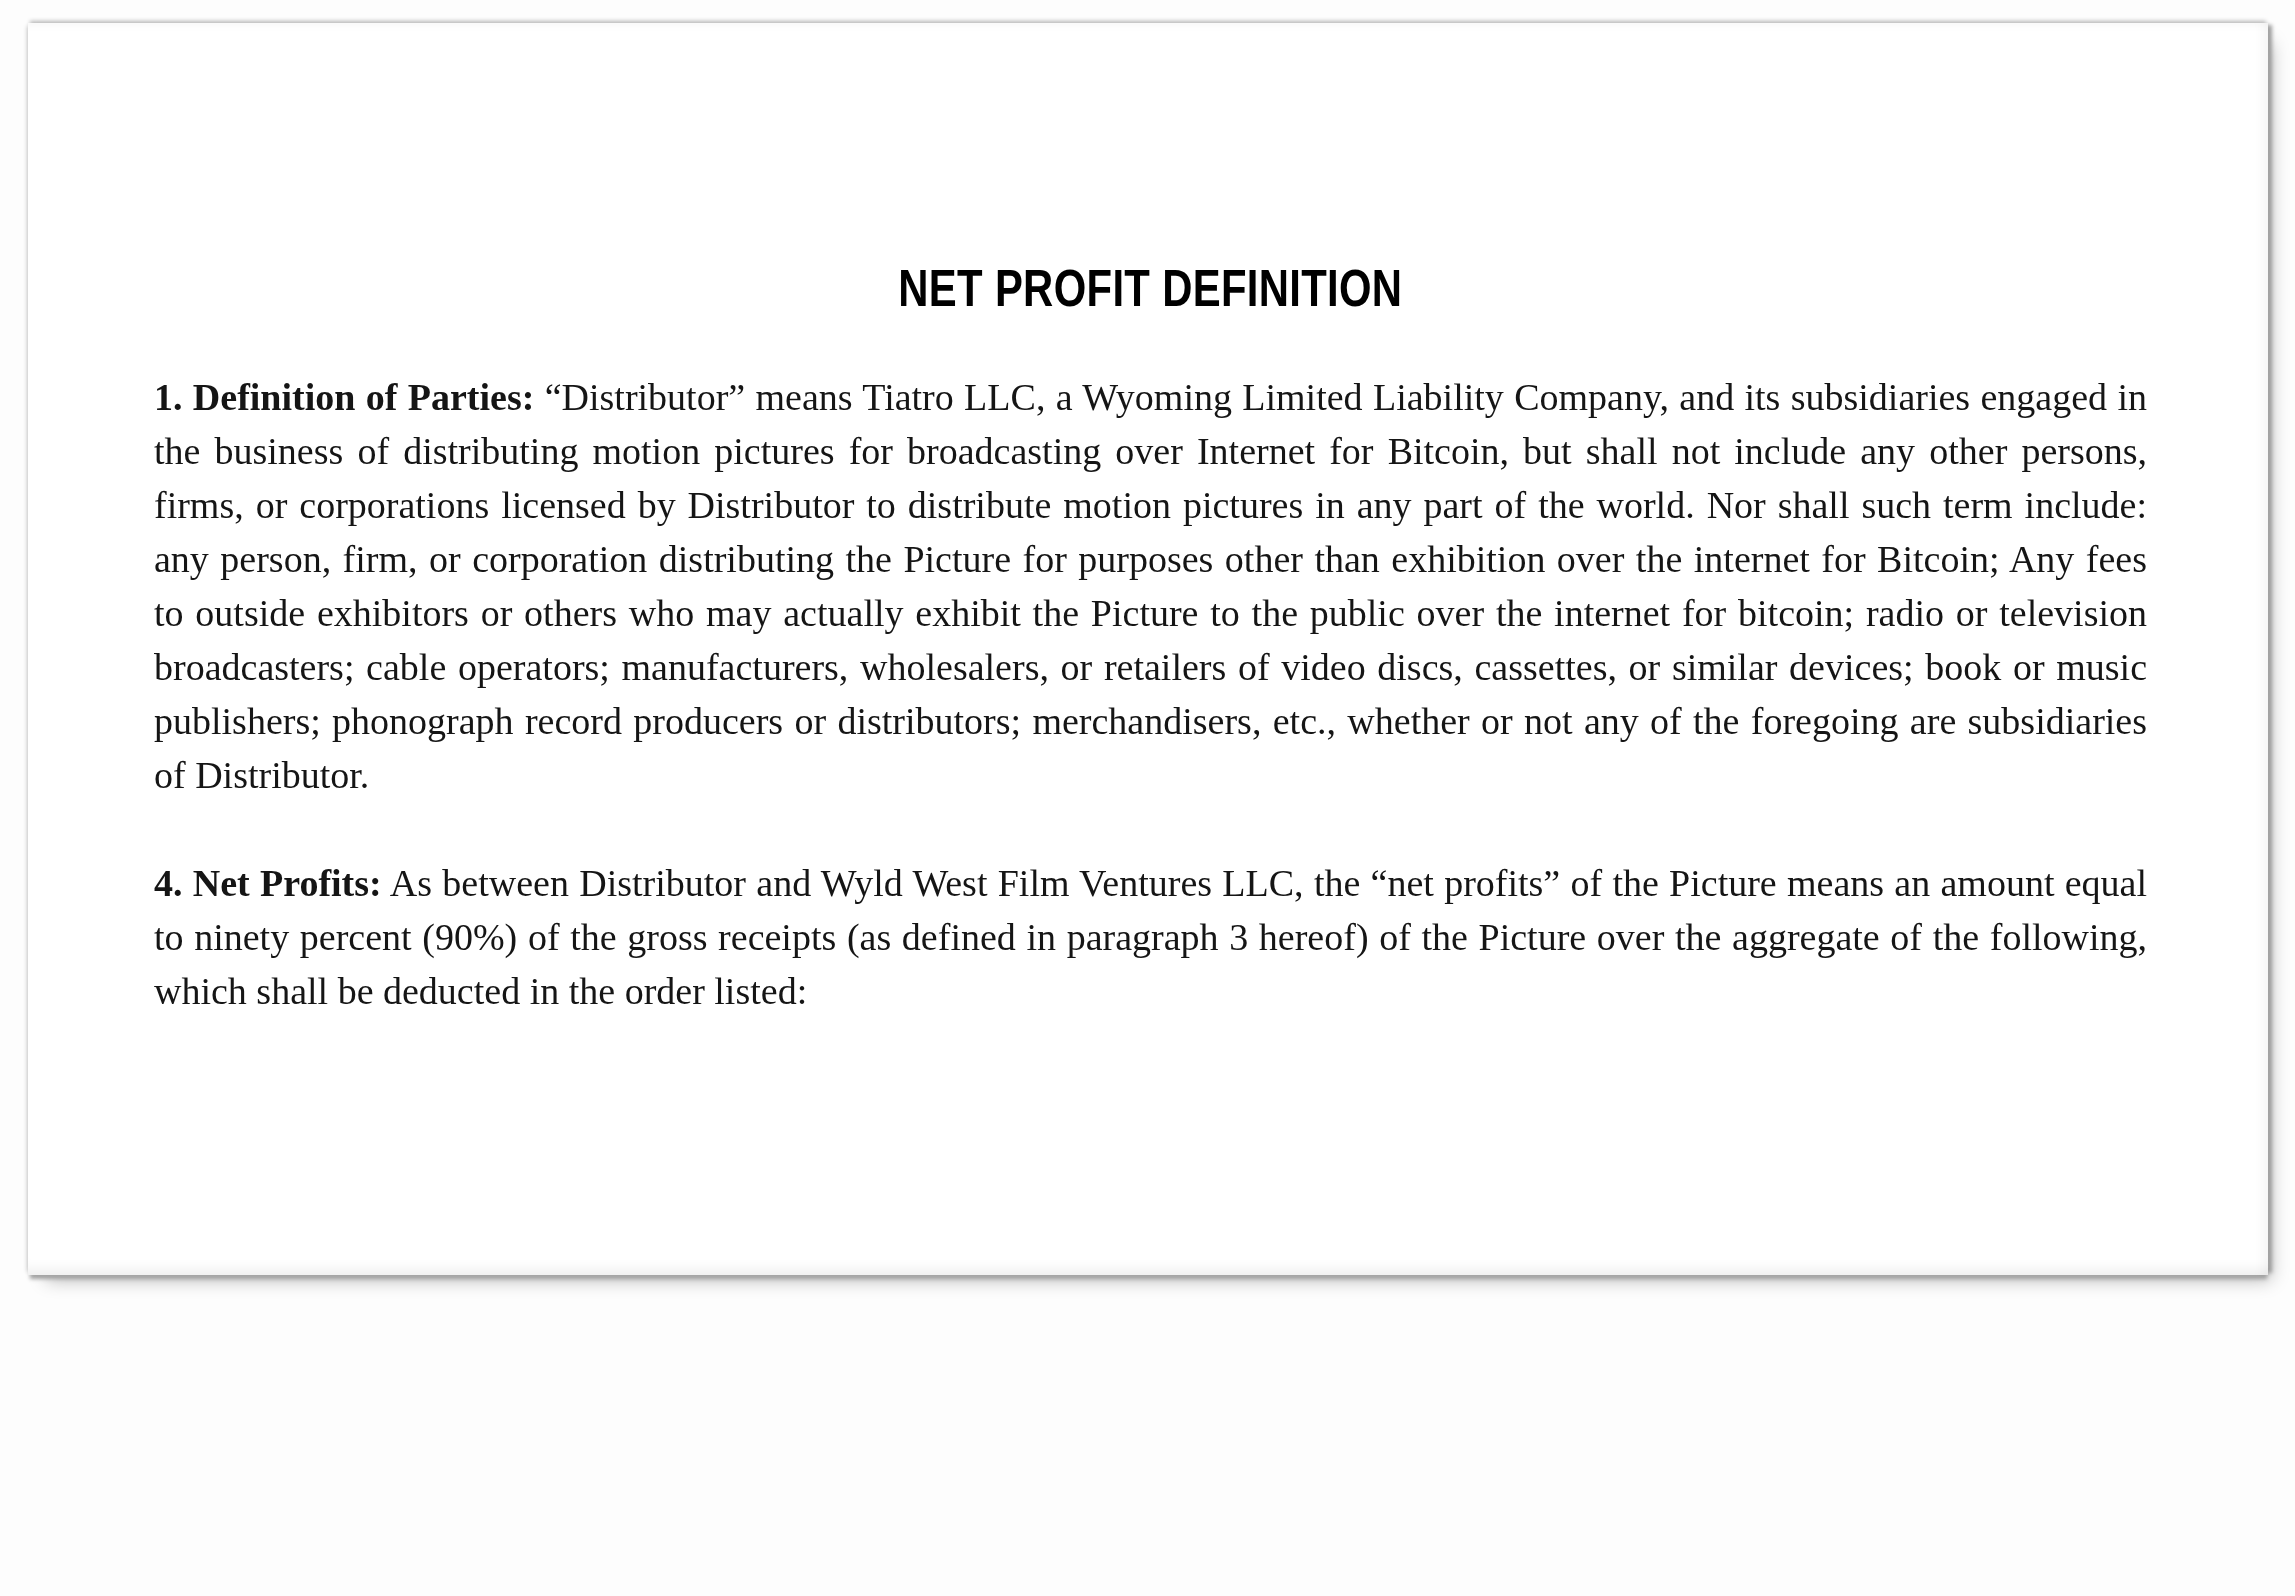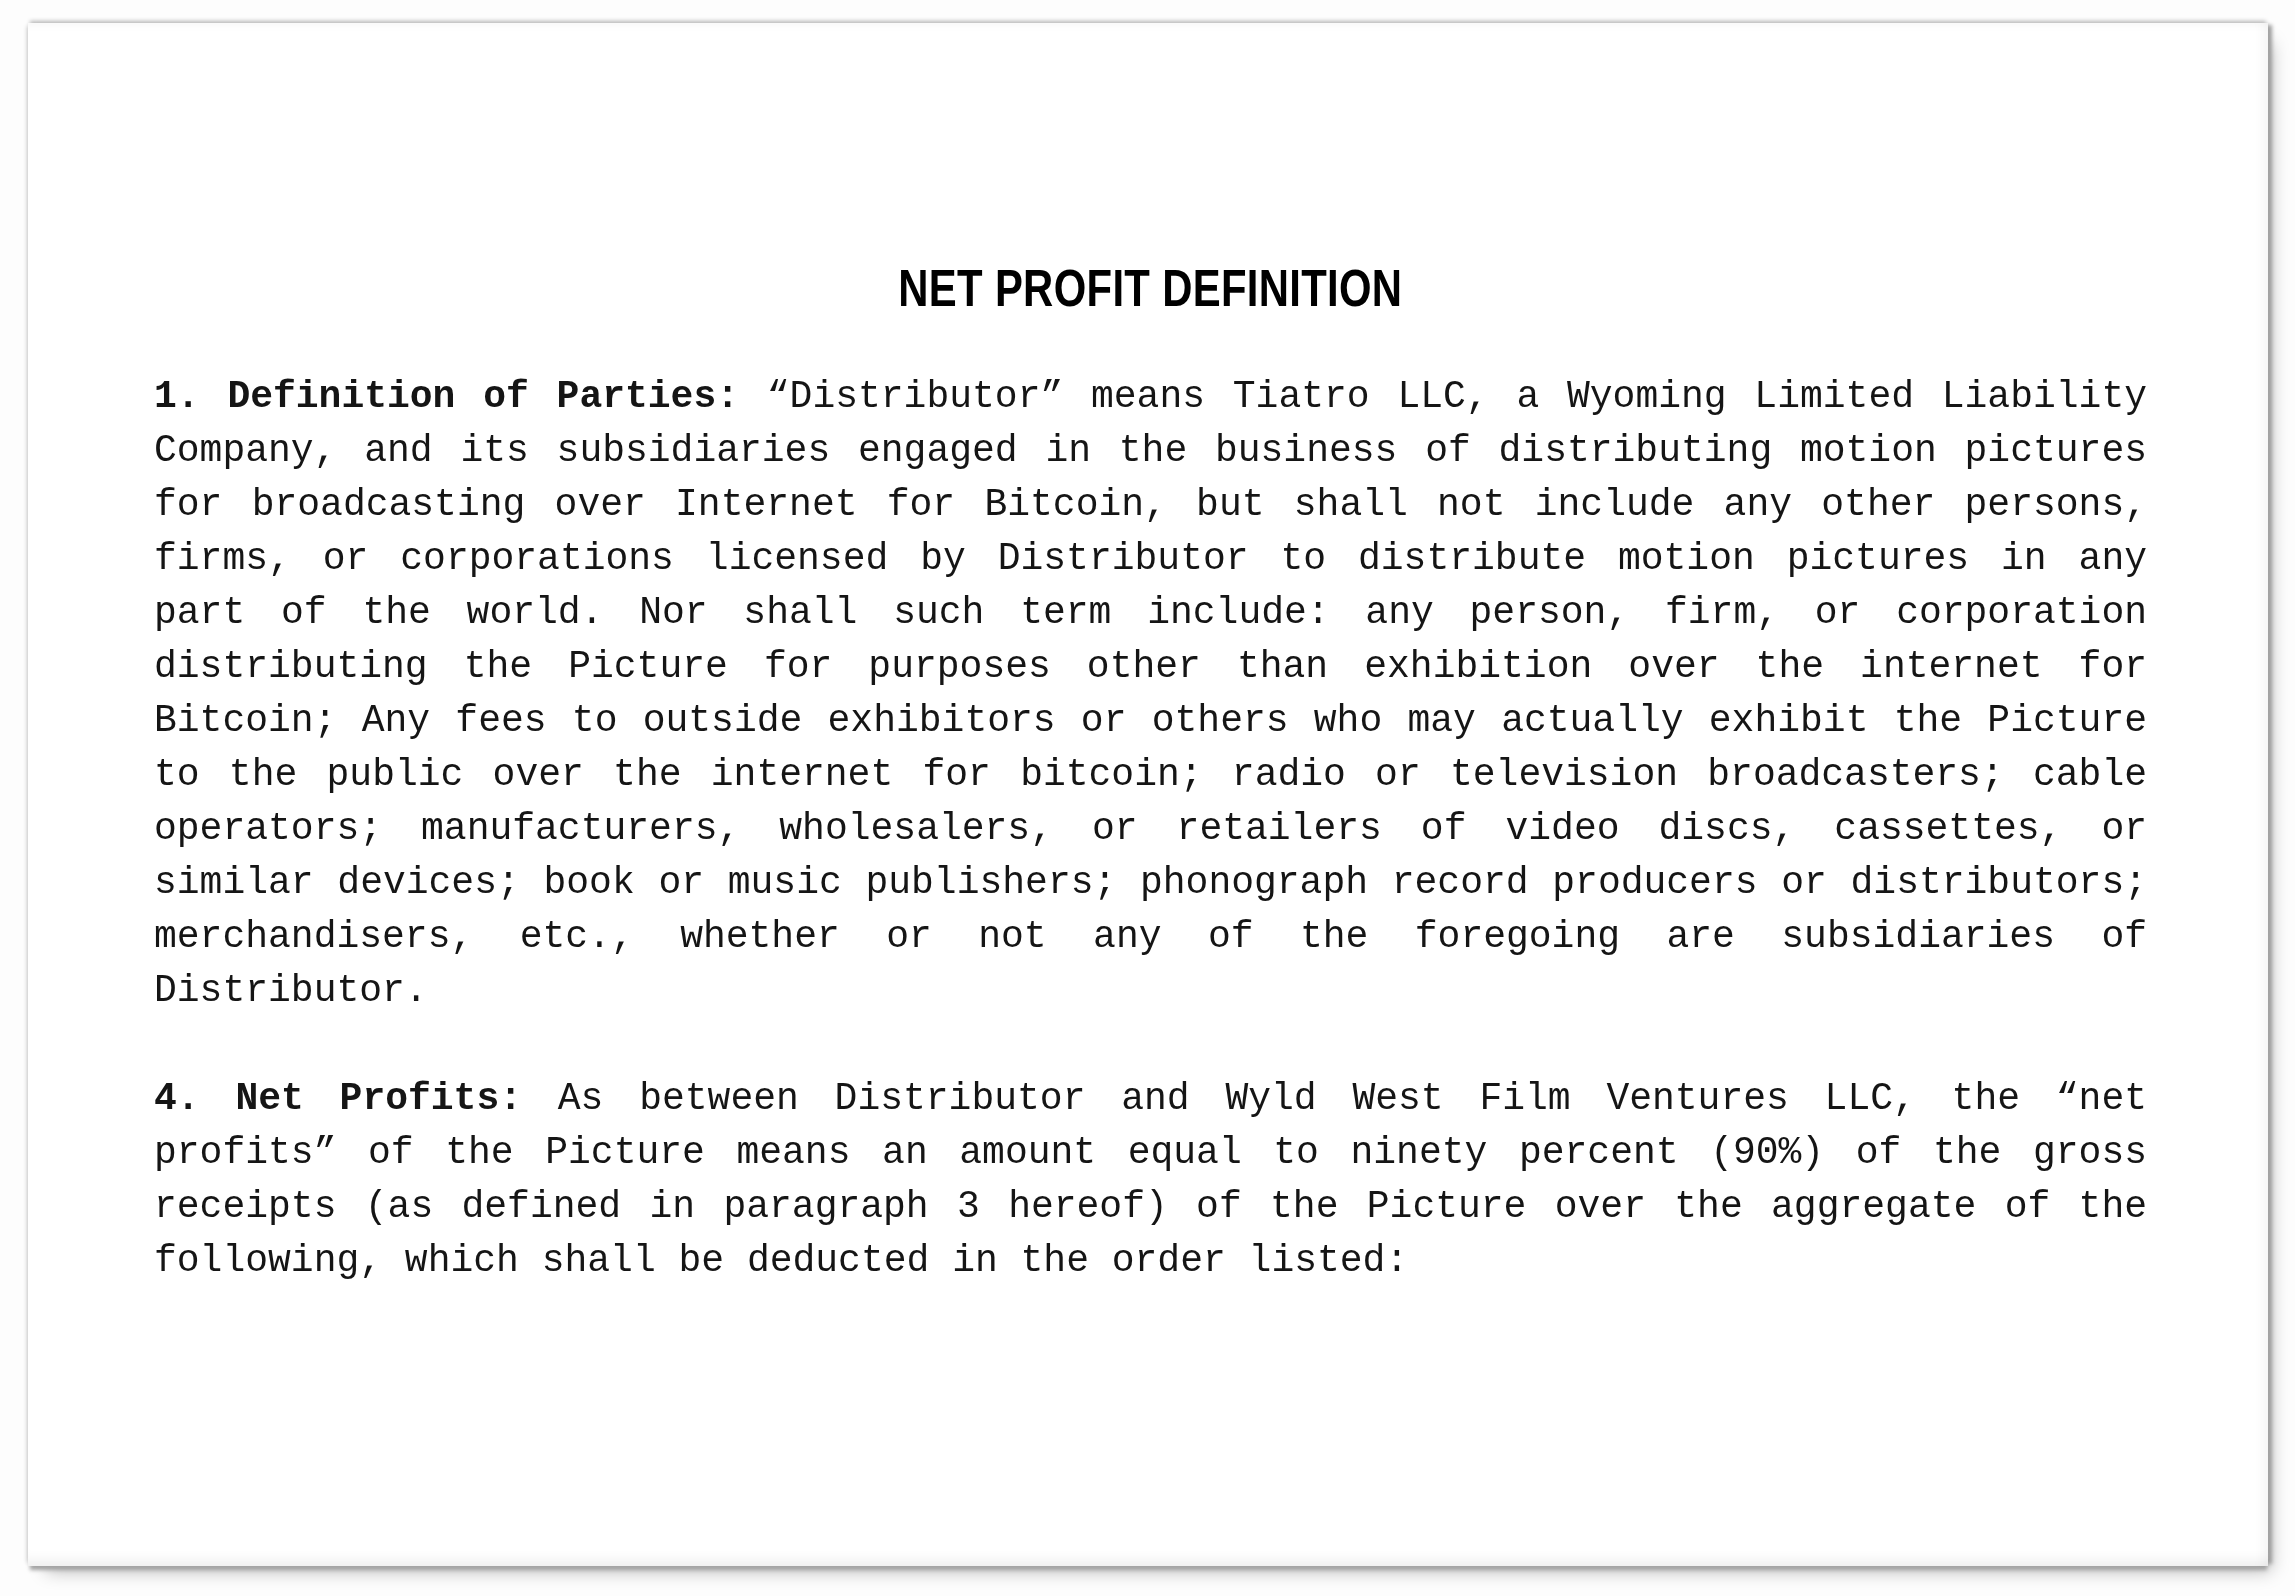--- a/index.html
+++ b/index.html
@@ -14,21 +14,21 @@
     position: relative;
     width: 2295px;
     height: 1596px;
   }
   
   .page {
     position: absolute;
     left: 28px;
     top: 23px;
     width: 2240px;
-    height: 1543px;
+    height: 1252px;
     background: #ffffff;
     box-sizing: border-box;
     padding: 239px 121px 0 126px;
     box-shadow:
       0 -4.6px 3.8px -2.3px #bfbfbf,
       -4.6px 0 3.8px -3.1px #d2d2d2,
       6.1px 0 3.8px -2.3px #9e9e9e,
       0 5.4px 3.8px -1.5px #a3a3a3,
       10.7px 12.3px 17px -7.7px rgba(0,0,0,0.28),
       inset 0 -15.3px 12.3px -10.7px rgba(0,0,0,0.08),
@@ -45,21 +45,21 @@
     color: #000000;
     letter-spacing: 0.4px;
   }
   .doc-title .squeeze {
     display: inline-block;
     transform: scaleX(0.82);
     transform-origin: 50% 50%;
   }
   .para {
     margin: 0 0 54px 0;
-    font-family: Liberation Mono, monospace;
+    font-family: Liberation Serif, serif;
     font-size: 38px;
     line-height: 54px;
     text-align: justify;
     color: #151515;
   }
   .para b { font-weight: bold; }
   .para.indented {
     text-indent: 157px;
     white-space: pre-wrap;
   }

